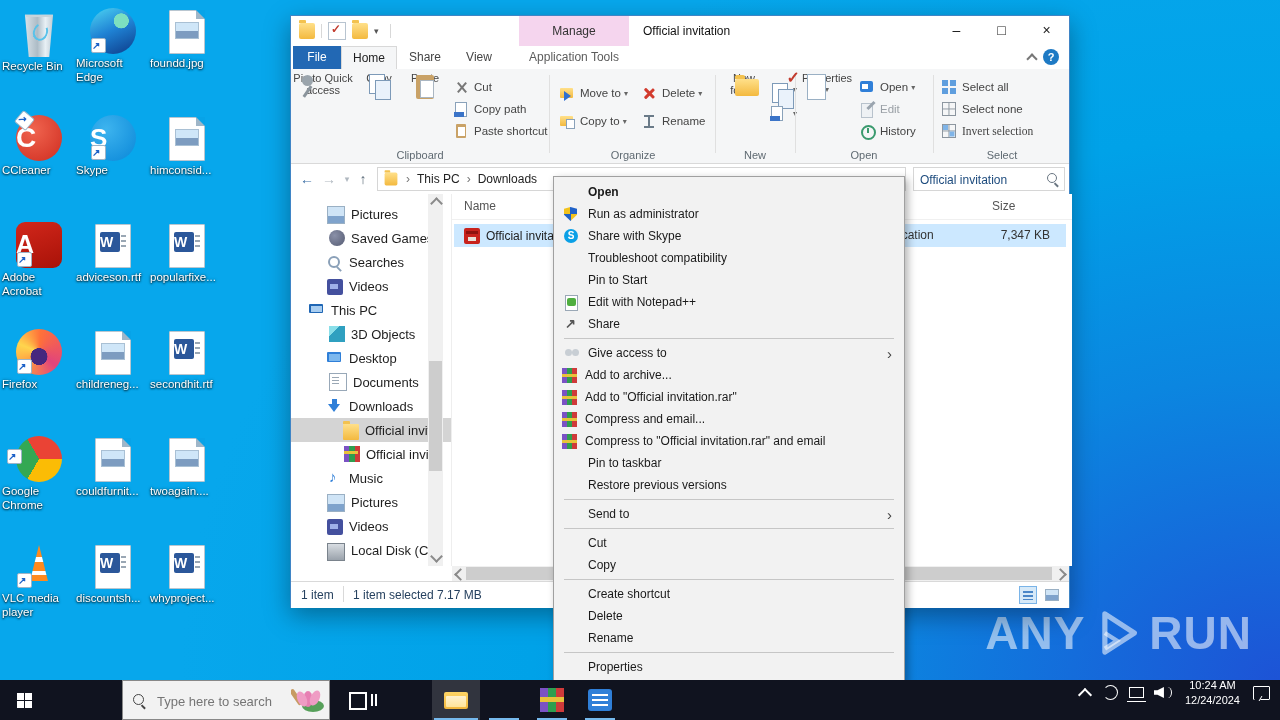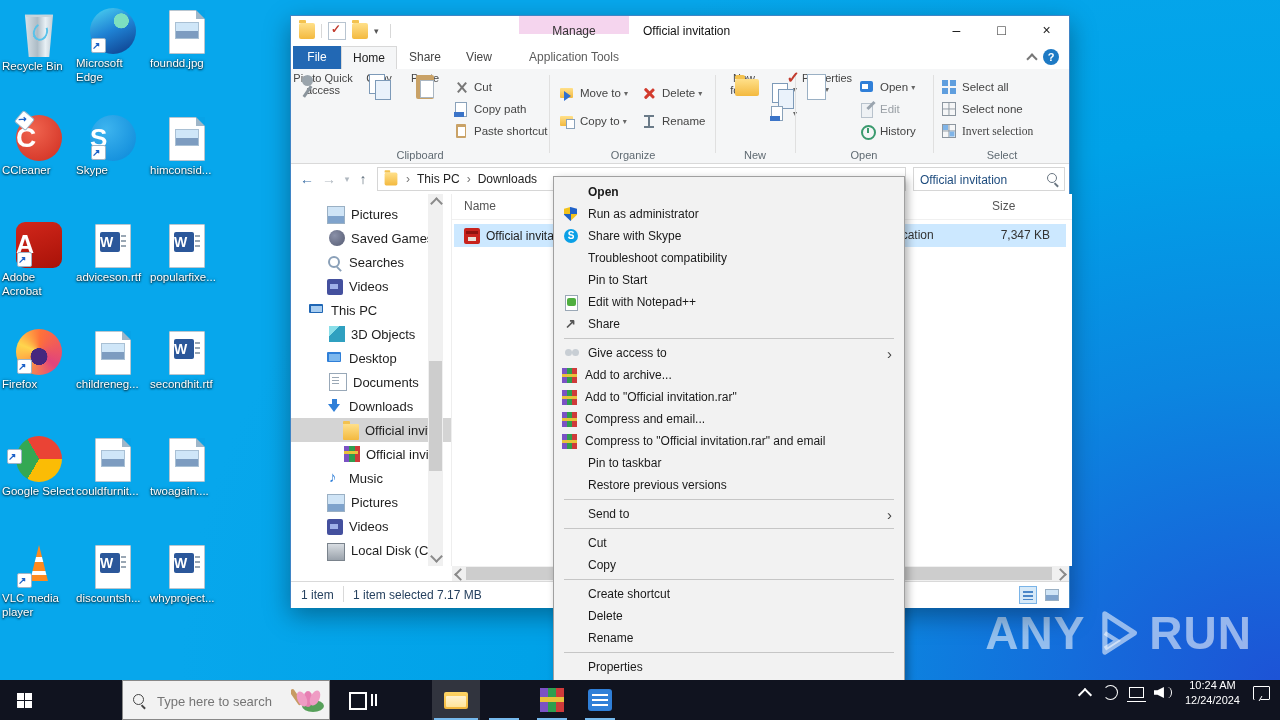--- a/index.html
+++ b/index.html
@@ -54,21 +54,21 @@
      border:1px solid #3f85c6;box-shadow:0 8px 24px rgba(0,0,0,.35);box-sizing:border-box;font-size:12px;color:#222;}
   .titlebar{position:absolute;left:0;top:0;width:100%;height:30px;background:#fff;}
   .qat{position:absolute;left:8px;top:6px;display:flex;align-items:center;gap:6px;}
   .qat .sep{width:1px;height:14px;background:#d8d8d8;}
   .mini{width:16px;height:16px;position:relative;}
   .m-folder{background:linear-gradient(#ffe08a,#f3b93f);border-radius:2px;}
   .m-folder::before{content:"";position:absolute;left:0;top:-3px;width:7px;height:3px;background:#f3c24f;border-radius:1px 1px 0 0;}
   .m-check{background:#fff;border:1px solid #b8c4d0;}
   .m-check::before{content:"\2713";position:absolute;left:2px;top:-1px;color:#c23b2e;font-weight:bold;font-size:12px;}
   .m-dd{width:10px;color:#555;font-size:9px;line-height:16px;}
-  .managetab{position:absolute;left:228px;top:0;width:110px;height:18px;background:#f5d5ee;
+  .managetab{position:absolute;left:228px;top:0;width:110px;height:30px;background:#f5d5ee;
      text-align:center;line-height:30px;font-size:12px;color:#333;}
   .wtitle{position:absolute;left:352px;top:0;height:30px;line-height:30px;font-size:12px;color:#111;}
   .caption{position:absolute;right:0;top:0;display:flex;}
   .caption .cbtn{width:45px;height:30px;text-align:center;line-height:28px;font-size:14px;color:#222;}
   
   .tabrow{position:absolute;left:0;top:30px;width:100%;height:23px;background:#fff;border-bottom:1px solid #e4e4e4;}
   .tab{position:absolute;top:0;height:23px;line-height:23px;text-align:center;font-size:12px;color:#444;}
   .tab-file{left:2px;width:48px;background:#2268b4;color:#fff;}
   .tab-home{left:50px;width:56px;background:#f5f6f7;border:1px solid #d8d8d8;border-bottom:none;box-sizing:border-box;color:#222;}
   .tab-share{left:106px;width:56px;}
@@ -324,21 +324,21 @@
         <div class="dlabel">childreneg...</div>
       </div>
 
       <div class="dcell" style="left: 148px; top: 321px;">
         <div class="art i-word i-base"></div>
         <div class="dlabel">secondhit.rtf</div>
       </div>
 
       <div class="dcell shortcut" style="left: 0px; top: 428px;">
         <div class="art i-chrome i-base" style="height: 46px;"></div>
-        <div class="dlabel">Google Select</div>
+        <div class="dlabel">Google Chrome</div>
       </div>
 
       <div class="dcell" style="left: 74px; top: 428px;">
         <div class="art i-image i-base"></div>
         <div class="dlabel">couldfurnit...</div>
       </div>
 
       <div class="dcell" style="left: 148px; top: 428px;">
         <div class="art i-image i-base"></div>
         <div class="dlabel">twoagain....</div>

